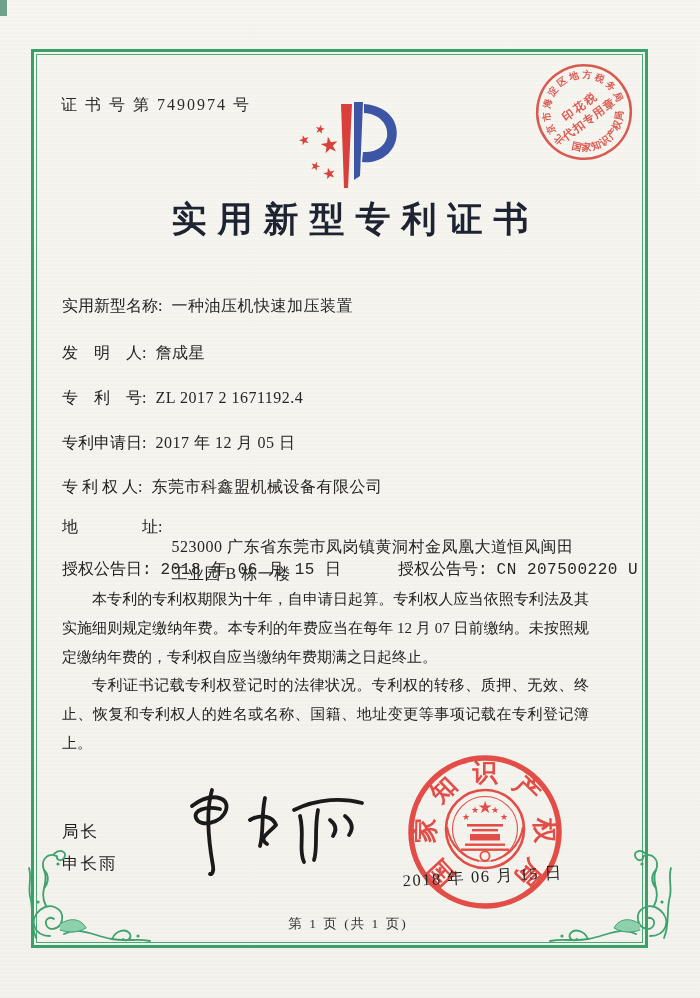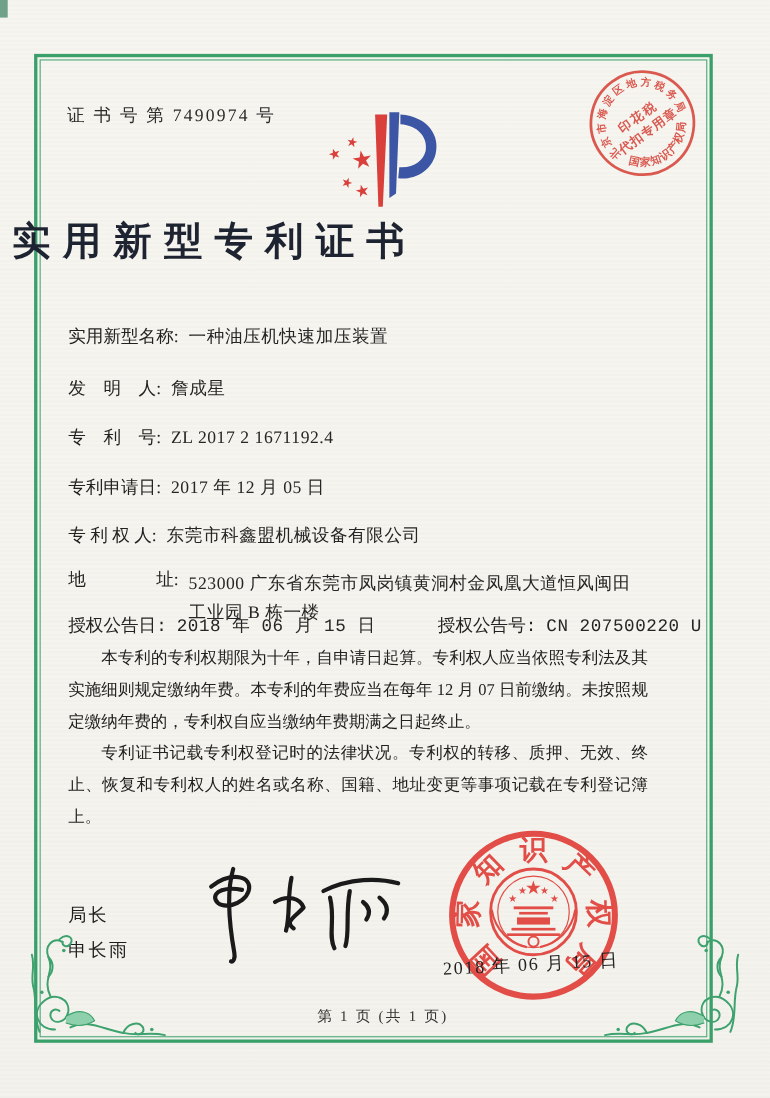--- a/index.html
+++ b/index.html
@@ -28,29 +28,29 @@
   }
 
   .cert-no {
     position:absolute; left:61px; top:95px;
     font-size:16px; color:#2b2b2b; letter-spacing:2px;
   }
 
   .logo { position:absolute; left:278px; top:96px; width:140px; height:100px; }
 
   .title {
-    position:absolute; left:0; right:0; top:196px; text-align:left;
+    position:absolute; left:0; right:0; top:196px; text-align:center;
     font-size:35px; font-weight:bold; color:#1d2330;
     letter-spacing:11px; text-indent:11px;
   }
 
   .fields { position:absolute; left:62px; top:288px; width:560px; font-size:16px; color:#262626; }
   .field-row { position:absolute; left:0; white-space:nowrap; }
   .field-label { display:inline-block; color:#222; }
-  .field-value { margin-left:9px; letter-spacing:.5px; }
+  .field-value { margin-left:9px; letter-spacing:.5px;margin-top:16px; }
   .addr-value { display:inline-block; vertical-align:top; white-space:pre-line; line-height:27px; }
   .grant-no { position:absolute; left:336px; top:0; }
 
   .body-text {
     position:absolute; left:62px; top:585px; width:527px;
     font-size:15px; line-height:28.8px; color:#222;
     text-align:justify;
   }
   .body-text p { text-indent:2em; }
 

